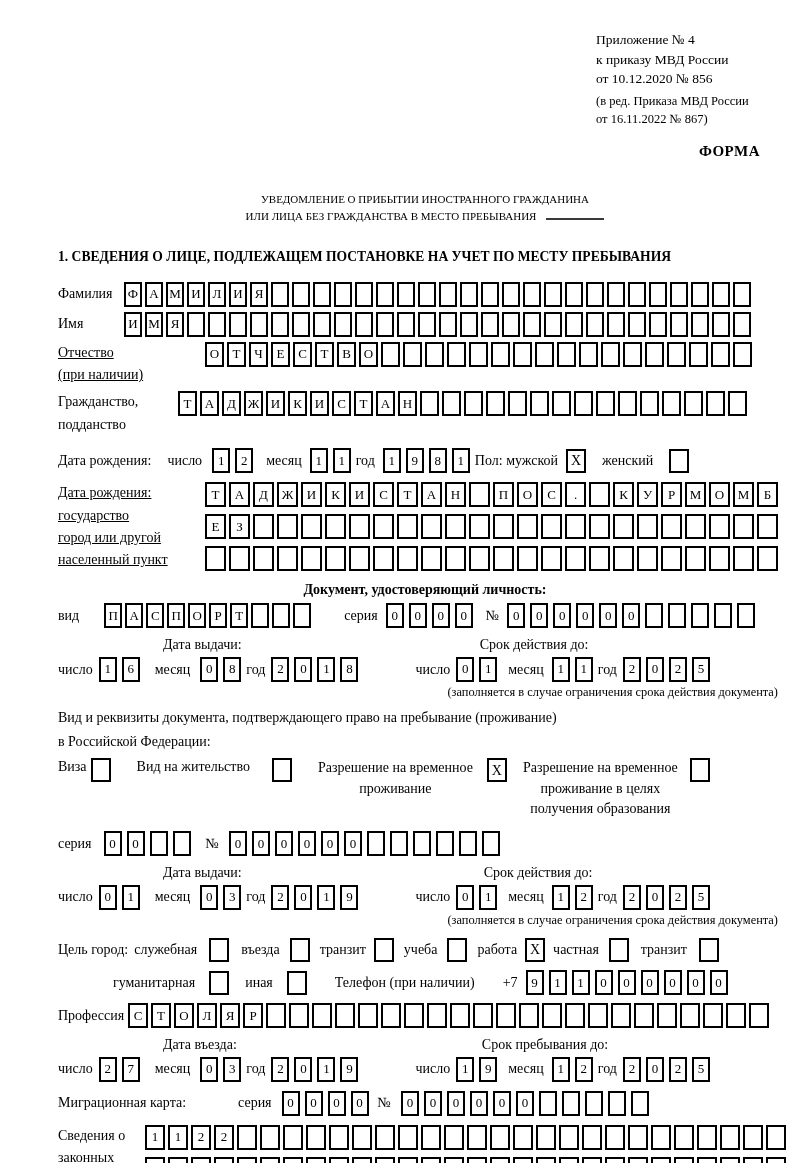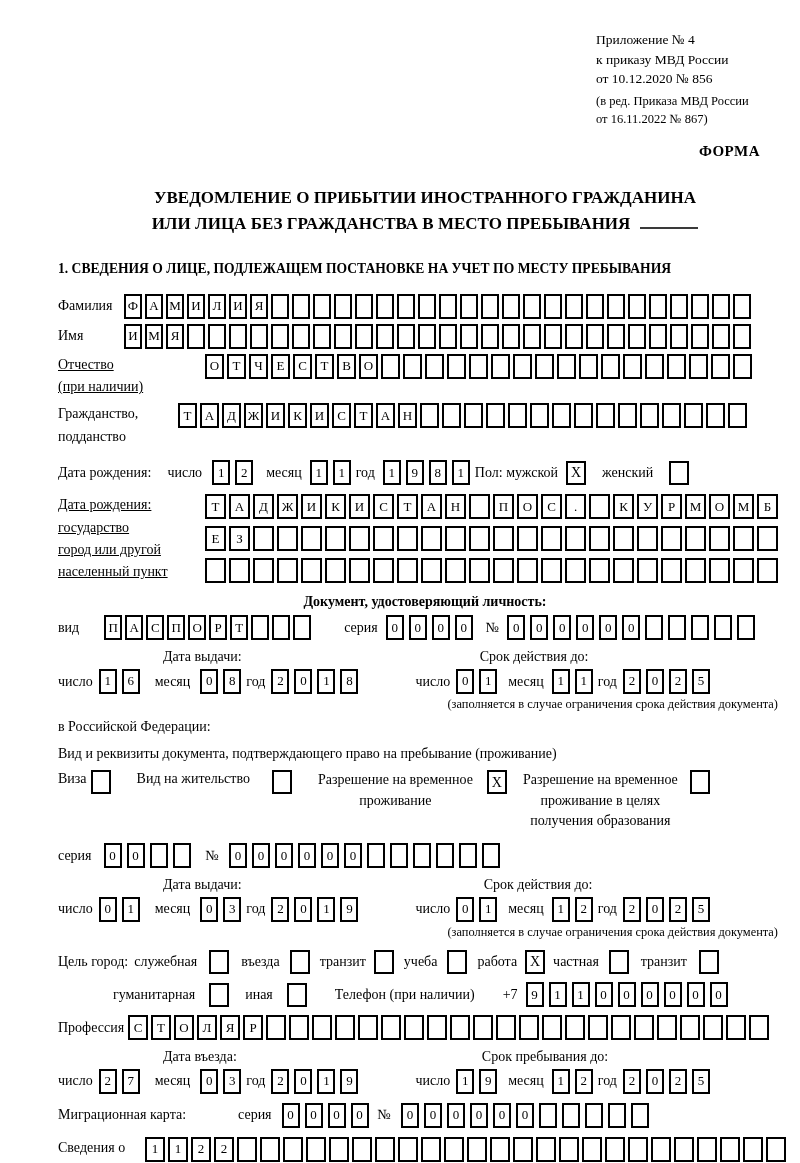--- a/index.html
+++ b/index.html
@@ -7,21 +7,21 @@
     width:800px;height:1163px;background:#fff;color:#000;
     font-family:"Liberation Serif","DejaVu Serif",serif;
     font-size:14px;line-height:1.25;
     box-sizing:border-box;padding:30px 8px 10px 58px;
     overflow:hidden;position:relative;margin:0 auto;
   }
   
   .ref{margin-left:auto;width:196px;font-size:13.5px;line-height:1.45;}
   .ref-sub{font-size:12.5px;margin-top:3px;line-height:1.45;}
   .forma{text-align:right;font-weight:bold;font-size:15px;padding-right:32px;margin-top:14px;letter-spacing:.5px;}
-  .title{text-align:center;font-weight:bold;font-size:17px;line-height:1.5;margin-top:24px;}
+  .title{text-align:center;font-weight:normal;font-size:11px;line-height:1.5;margin-top:30px;}
   .title-underline{display:inline-block;width:58px;border-bottom:2px solid #3a3a3a;margin-left:10px;height:1em;}
   .sec-head{font-weight:bold;font-size:13.6px;margin-top:24px;}
   
   .row{display:flex;align-items:center;margin-top:5px;}
   .row-top{align-items:flex-start;}
   .lbl{white-space:nowrap;}
   .w66{width:66px;flex:none;}
   .w120{width:120px;flex:none;}
   .w147{width:147px;flex:none;text-decoration:underline;}
   .w70{width:70px;flex:none;}
@@ -424,22 +424,22 @@
     <span class="lbl">год</span>
     <span class="cells dcells" style="margin-left:6px;">
         <span class="cell" style="width: 18px;">2</span>
         <span class="cell" style="width: 18px;">0</span>
         <span class="cell" style="width: 18px;">2</span>
         <span class="cell" style="width: 18px;">5</span>
       </span>
   </div>
   <div class="note">(заполняется в случае ограничения срока действия документа)</div>
 
+  <div class="para">Вид и реквизиты документа, подтверждающего право на пребывание (проживание)</div>
   <div class="para" style="margin-top:6px;">в Российской Федерации:</div>
-  <div class="para">Вид и реквизиты документа, подтверждающего право на пребывание (проживание)</div>
 
   <div class="row row-top" style="margin-top:8px;">
     <span class="cbopt">
       <span class="lbl">Виза</span>
       <span class="cb" style="margin-left:4px;"></span>
     </span>
     <span class="gap26"></span>
     <span class="cbopt">
       <span class="lbl">Вид на жительство</span>
       <span class="cb" style="margin-left:22px;"></span>

